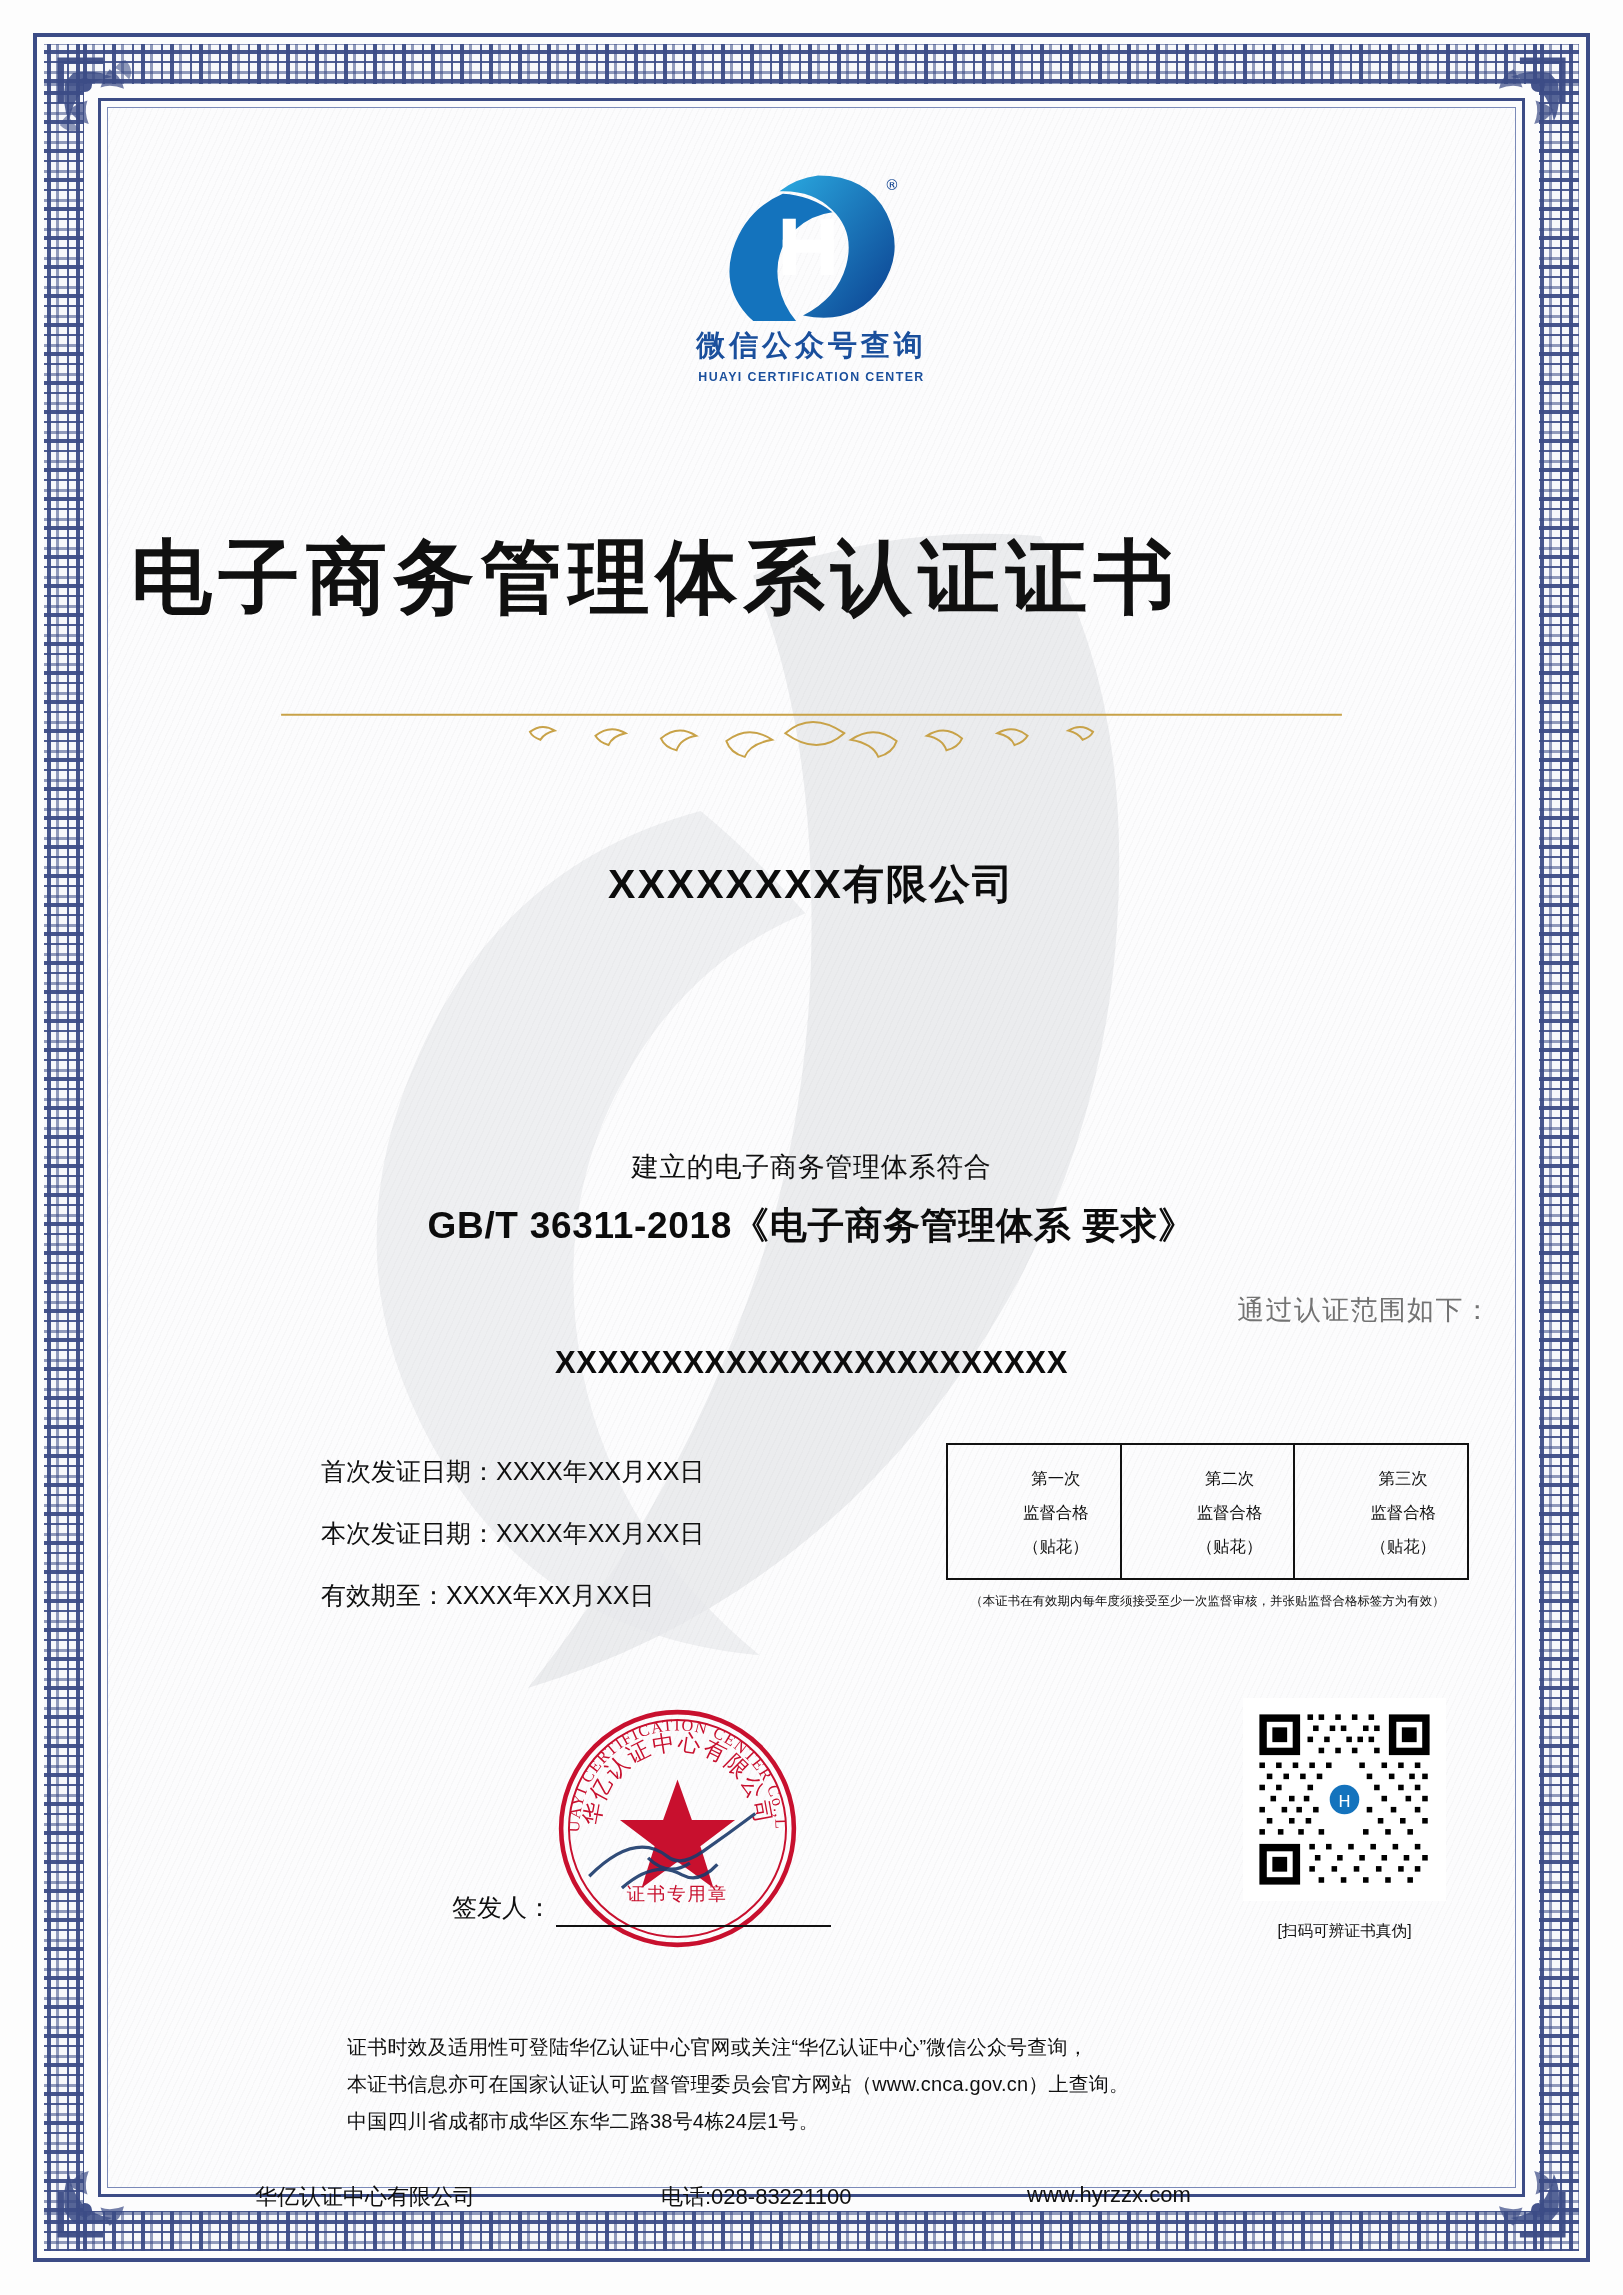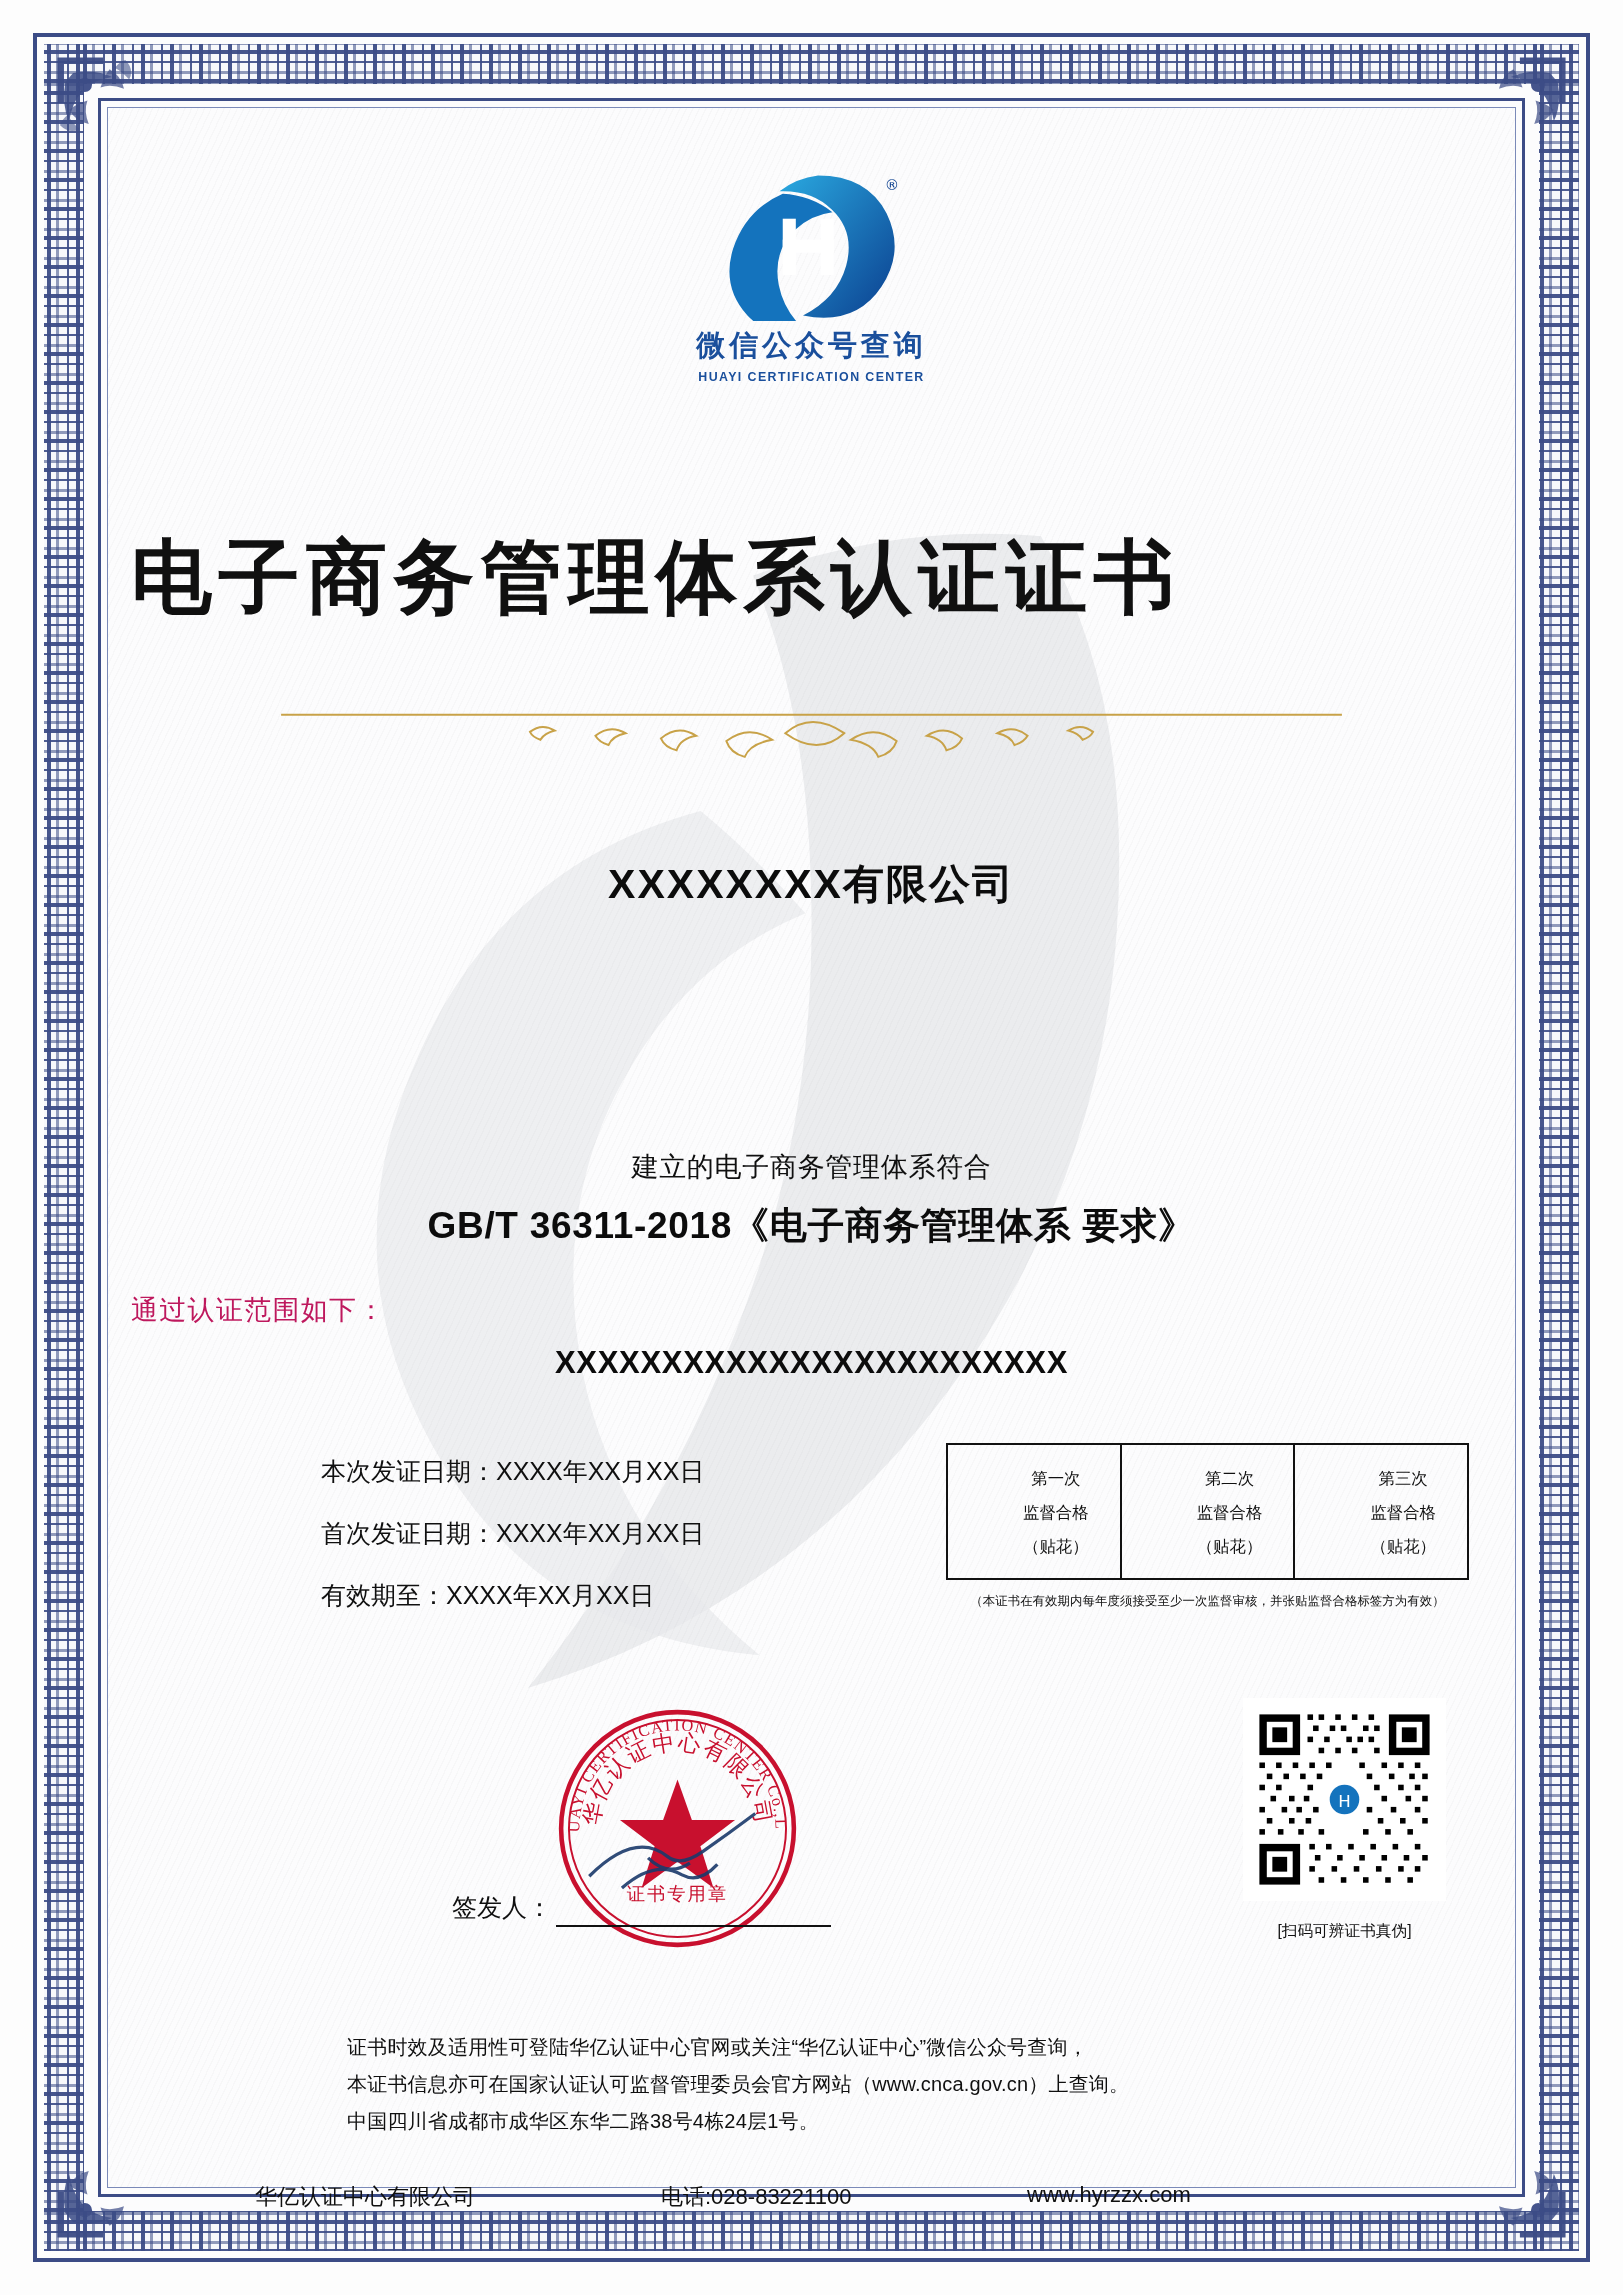--- a/index.html
+++ b/index.html
@@ -199,23 +199,23 @@
     text-align: center;
     font-size: 37px;
     font-weight: bold;
     color: #0c0c0c;
     letter-spacing: 0.7px;
   }
   .scope-label {
     position: absolute;
     left: 0; right: 0;
     top: 1161px;
-    text-align: left;
+    text-align: right;
     font-size: 27px;
-    color: #be185d;
+    color: #737373;
     letter-spacing: 1.3px;
   }
   .scope-value {
     position: absolute;
     left: 0; right: 0;
     top: 1214px;
     text-align: center;
     font-size: 31px;
     font-weight: bold;
     color: #0c0c0c;
@@ -439,22 +439,22 @@
 
     <div class="company">XXXXXXXX有限公司</div>
 
 
     <div class="conform-line">建立的电子商务管理体系符合</div>
     <div class="standard">GB/T 36311-2018《电子商务管理体系 要求》</div>
     <div class="scope-label">通过认证范围如下：</div>
     <div class="scope-value">XXXXXXXXXXXXXXXXXXXXXXXX</div>
 
     <div class="dates">
+      <div>首次发证日期：XXXX年XX月XX日</div>
       <div>本次发证日期：XXXX年XX月XX日</div>
-      <div>首次发证日期：XXXX年XX月XX日</div>
       <div>有效期至：XXXX年XX月XX日</div>
     </div>
 
     <table class="surv-table">
       <tbody>
           <tr>
         <td>
           <div>第一次</div>
           <div>监督合格</div>
           <div>（贴花）</div>

